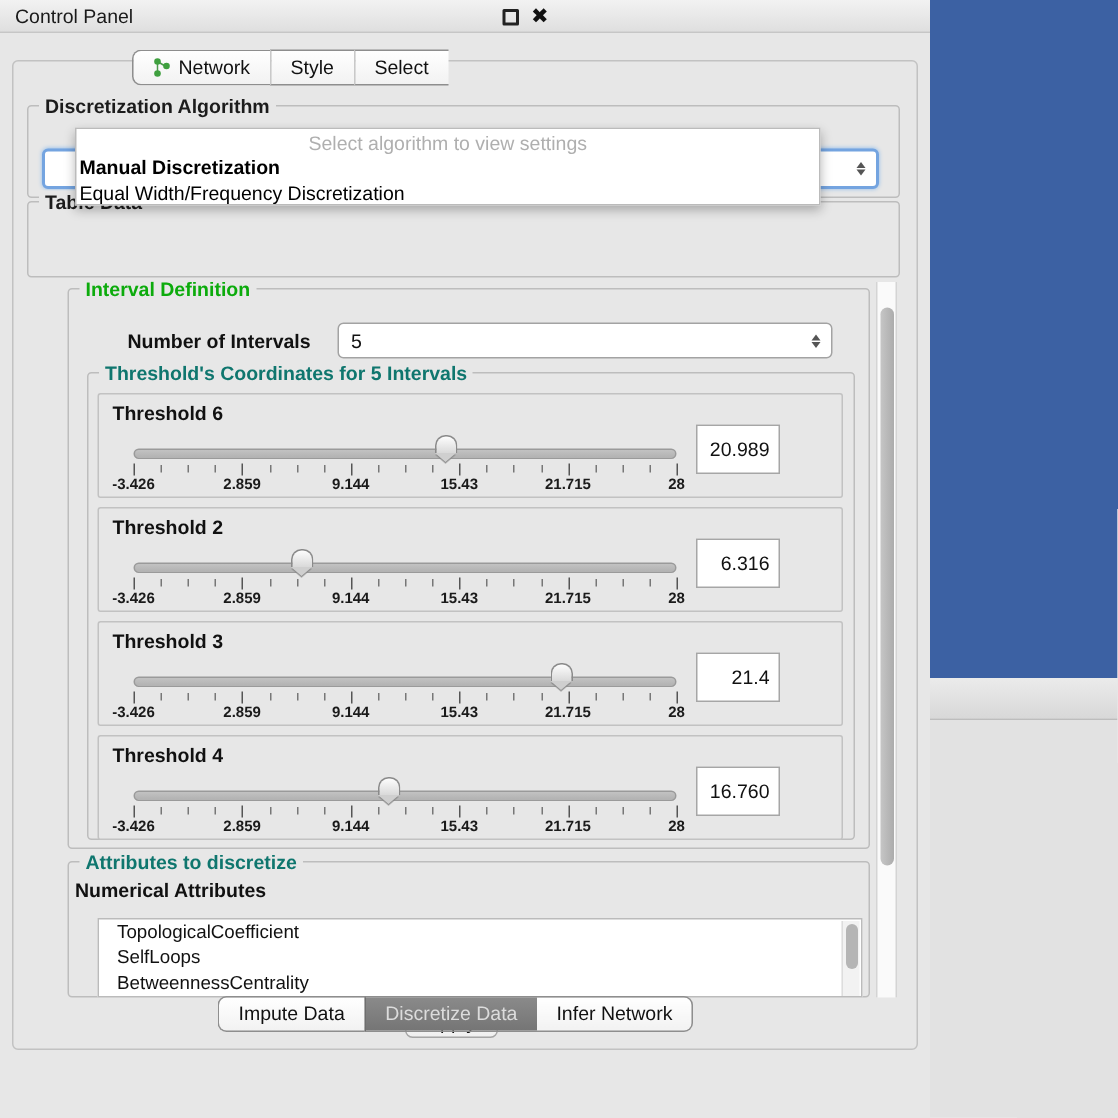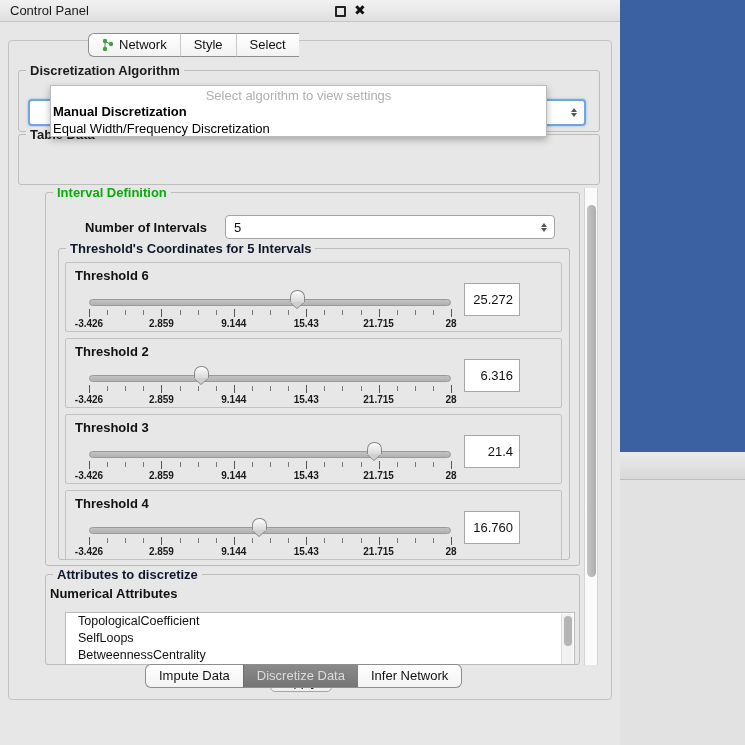--- a/index.html
+++ b/index.html
@@ -22,21 +22,21 @@
   .seg.first { border-left:1px solid #8E8E8E; border-radius:6px 0 0 6px; }
   .seg.last  { border-right:1px solid #8E8E8E; border-radius:0 6px 6px 0; }
   .seg.sep   { border-left:1px solid #C9C9C9; }
   .seg.selected { background:linear-gradient(#8A8A8A,#757575); color:#DCDCDC; border-left:1px solid #6E6E6E; }
   #cp-tabs { left:88px; top:33px; }
   #bottom-tabs { left:145px; top:664px; }
 
   
   .group { border:1px solid #BDBDBD; border-radius:3px; }
   .group-title { position:absolute; top:-8px; left:7px; background:#E7E7E7; padding:0 4px; font-size:13px; font-weight:600; }
-  .t-black { color:#1C1C1C; } .t-green { color:#0CAB0C; } .t-blue { color:#0f172a; }
+  .t-black { color:#1C1C1C; } .t-green { color:#0CAB0C; } .t-blue { color:#0f766e; }
 
   
   .combo { background:#FFF; border:1px solid #A3A3A3; border-radius:4px; font-size:13px; color:#111; line-height:23px; padding-left:8px; }
   .stepper { position:absolute; right:7px; top:0; height:100%; display:flex; flex-direction:column; justify-content:center; gap:1px; }
   .stepper i { width:0; height:0; border-left:3.5px solid transparent; border-right:3.5px solid transparent; display:block; }
   .stepper .up { border-bottom:4px solid #555; }
   .stepper .dn { border-top:4px solid #555; }
 
   #algo-group { left:18px; top:70px; width:582px; height:62px; z-index:1; }
   #algo-combo { left:28px; top:99px; width:558px; height:27px; border:2px solid #74A4E0; box-shadow:0 0 3px #8FBCEC; z-index:1; }
@@ -185,21 +185,21 @@
         <div class="tick major" style="left: 385px;"></div>
       </div>
     <div class="tick-labels">
         <div class="tick-label" style="left: 23px;">-3.426</div>
         <div class="tick-label" style="left: 95.4px;">2.859</div>
         <div class="tick-label" style="left: 167.8px;">9.144</div>
         <div class="tick-label" style="left: 240.2px;">15.43</div>
         <div class="tick-label" style="left: 312.6px;">21.715</div>
         <div class="tick-label" style="left: 385px;">28</div>
       </div>
-    <div class="value-box">25.272</div>
+    <div class="value-box">20.989</div>
   </div>
   <div class="abs threshold-card" style="top:338px">
     <span class="th-label">Threshold 2</span>
     <div class="track"></div>
     <div class="thumb" style="left: 127.719px;"></div>
     <div class="ticks">
         <div class="tick major" style="left: 23px;"></div>
         <div class="tick minor" style="left: 41.1px;"></div>
         <div class="tick minor" style="left: 59.2px;"></div>
         <div class="tick minor" style="left: 77.3px;"></div>

